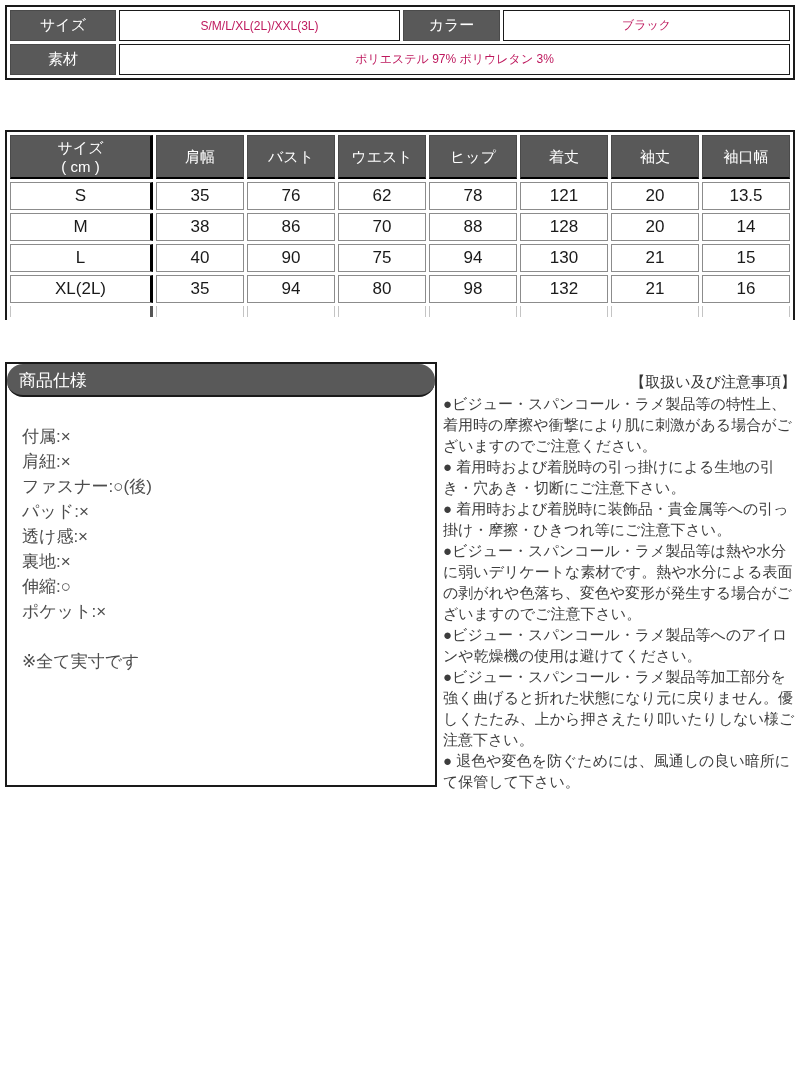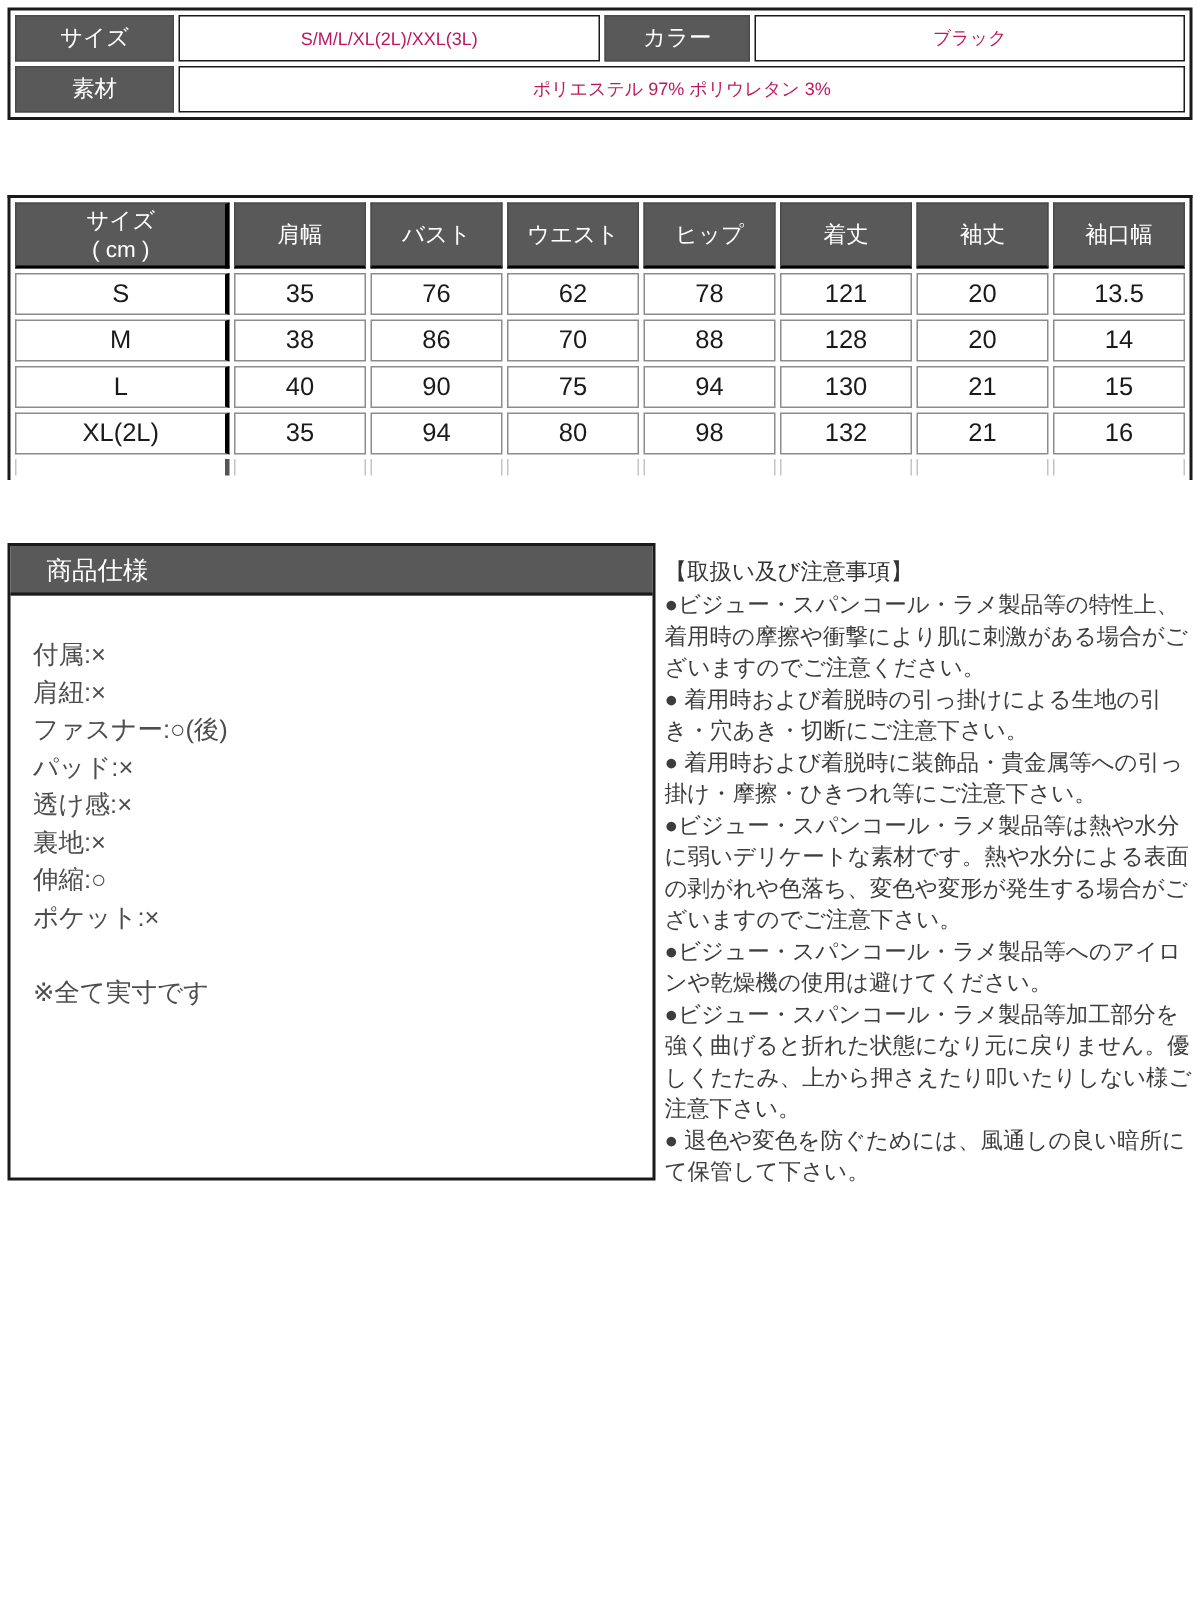--- a/index.html
+++ b/index.html
@@ -62,35 +62,35 @@
   }
   .size-table tr.ghost td.first-col { border-right: 3px solid #555 !important; }
 
   
   .spec-box {
     position: absolute; left: 5px; top: 362px; width: 432px; height: 425px;
     border: 2px solid var(--border-dark); background: #fff;
   }
   .spec-box-header {
     background: var(--header-bg); color: var(--header-text);
-    height: 33px; line-height: 33px; padding-left: 24px;
-    font-size: 17px; border-bottom: 2px solid var(--border-dark);
+    height: 33px; line-height: 33px; padding-left: 12px;
+    font-size: 17px; border-bottom: 2px solid var(--border-dark); border-radius: 16px;
   }
   .spec-box-body {
     padding: 27px 15px 0 15px;
     font-size: 17px; line-height: 25px; color: #4d4d4d;
   }
   .spec-note { margin-top: 25px; }
 
   
   .care-notes {
     position: absolute; left: 443px; top: 371px; width: 353px;
     font-size: 15px; line-height: 21px; color: var(--body-text);
   }
-  .care-title { color: #333; margin-bottom: 1px; }
+  .care-title { color: #333; margin-bottom: 1px; text-align: right; }
   .care-item { margin: 0; }
 </style>
 </head>
 <body>
 
 <div class="page">
 
   <table class="info-table">
     <colgroup>
         <col style="width:106px">

